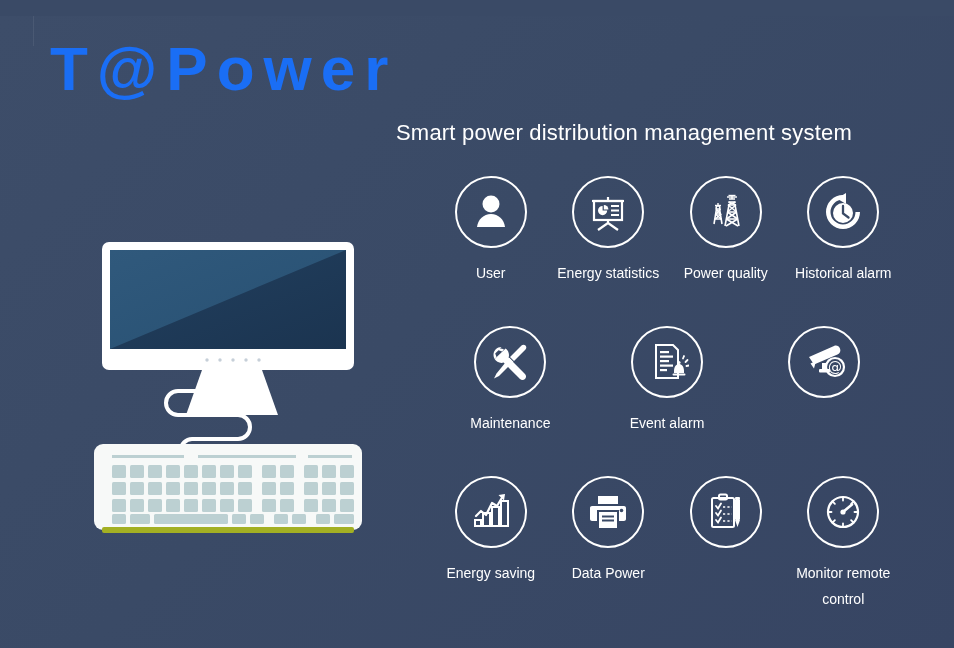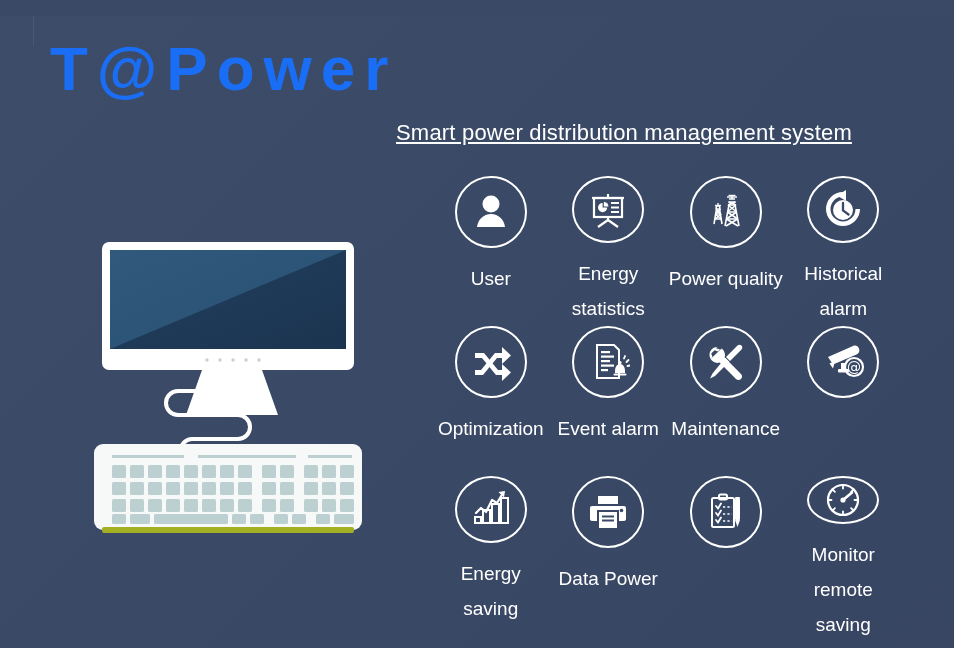--- a/index.html
+++ b/index.html
@@ -43,21 +43,20 @@
     white-space: nowrap;
   }
   #subtitle {
     position: absolute;
     left: 396px;
     top: 104px;
     font-size: 22px;
     color: #ffffff;
     white-space: nowrap;
     letter-spacing: 0.2px;
-    text-decoration: underline;
   }
 
   
   #illustration {
     position: absolute;
     left: 80px;
     top: 210px;
     width: 300px;
     height: 330px;
   }
@@ -88,21 +87,21 @@
     display: flex;
     align-items: center;
     justify-content: center;
     box-sizing: border-box;
   }
   .feature-circle svg {
     display: block;
   }
   .feature-label {
     margin-top: 13px;
-    font-size: 19px;
+    font-size: 14px;
     color: #ffffff;
     text-align: center;
     line-height: 1.85;
     max-width: 115px;
   }
 </style>
 </head>
 <body>
 
 <div id="stage">
@@ -284,30 +283,37 @@
             <path d="M22 16 L22 23.5 L27.5 27.5" stroke="#3a4a66" stroke-width="2.3" fill="none" stroke-linecap="round"></path>
           </svg>
         </div>
         <div class="feature-label">Historical alarm</div>
       </div>
 
     </div>
 
     <div class="feature-row">
 
-      <div class="feature-cell">
-        <div class="feature-circle">
-          <svg width="42" height="42" viewBox="0 0 42 42" fill="#ffffff">
-            <path d="M5 12 L14 12 L28 29 L34 29 L34 34 L26 34 L12 17 L5 17 Z"></path>
-            <path d="M5 29 L11 29 L25 12 L34 12 L34 17 L27 17 L13 34 L5 34 Z"></path>
-            <polygon points="32,6 41,14.5 32,23"></polygon>
-            <polygon points="32,23 41,31.5 32,40"></polygon>
-          </svg>
-        </div>
-        <div class="feature-label">Optimization</div>
+
+      <div class="feature-cell">
+        <div class="feature-circle">
+          <svg width="44" height="44" viewBox="0 0 44 44" fill="#ffffff">
+
+            <g transform="rotate(0 22 22)">
+              <path d="M13.5 7 C9 7 5.5 10.5 5.5 15 C5.5 16.4 5.9 17.8 6.6 19 L8.5 17.1 L7.2 13.5 L10.5 10.2 L14.1 11.5 L16 9.6 C14.8 8.9 13.4 8.5 12 8.5 Z"></path>
+              <path d="M6.6 19 C8 21.3 10.5 22.9 13.5 22.9 C14.2 22.9 14.9 22.8 15.6 22.6 L32 39 C33.4 40.4 35.6 40.4 37 39 C38.4 37.6 38.4 35.4 37 34 L20.6 17.6 C20.9 16.8 21 15.9 21 15 C21 12.3 19.7 9.9 17.6 8.4 Z"></path>
+            </g>
+
+            <g>
+              <path d="M37.5 5.5 C38.6 6.6 38.6 8.4 37.5 9.5 L26 21 L22 17 L33.5 5.5 C34.6 4.4 36.4 4.4 37.5 5.5 Z"></path>
+              <path d="M21.3 17.7 L25.3 21.7 L11 36 L6 38.5 L8.5 33.5 Z"></path>
+            </g>
+          </svg>
+        </div>
+        <div class="feature-label">Maintenance</div>
       </div>
 
       <div class="feature-cell">
         <div class="feature-circle">
           <svg width="44" height="44" viewBox="0 0 44 44">
             <g fill="none" stroke="#ffffff" stroke-width="2">
               <path d="M11 5 L28 5 L33 10 L33 38 L11 38 Z"></path>
             </g>
             <g fill="#ffffff">
               <rect x="15" y="11" width="9" height="2.2"></rect>
@@ -323,38 +329,20 @@
               <circle cx="34" cy="22.5" r="1.6"></circle>
             </g>
             <g stroke="#ffffff" stroke-width="1.8" stroke-linecap="round">
               <path d="M40.5 22 L42.5 20"></path>
               <path d="M41.5 26 L44 25.5"></path>
               <path d="M38 18.5 L39 16"></path>
             </g>
           </svg>
         </div>
         <div class="feature-label">Event alarm</div>
-      </div>
-
-      <div class="feature-cell">
-        <div class="feature-circle">
-          <svg width="44" height="44" viewBox="0 0 44 44" fill="#ffffff">
-
-            <g transform="rotate(0 22 22)">
-              <path d="M13.5 7 C9 7 5.5 10.5 5.5 15 C5.5 16.4 5.9 17.8 6.6 19 L8.5 17.1 L7.2 13.5 L10.5 10.2 L14.1 11.5 L16 9.6 C14.8 8.9 13.4 8.5 12 8.5 Z"></path>
-              <path d="M6.6 19 C8 21.3 10.5 22.9 13.5 22.9 C14.2 22.9 14.9 22.8 15.6 22.6 L32 39 C33.4 40.4 35.6 40.4 37 39 C38.4 37.6 38.4 35.4 37 34 L20.6 17.6 C20.9 16.8 21 15.9 21 15 C21 12.3 19.7 9.9 17.6 8.4 Z"></path>
-            </g>
-
-            <g>
-              <path d="M37.5 5.5 C38.6 6.6 38.6 8.4 37.5 9.5 L26 21 L22 17 L33.5 5.5 C34.6 4.4 36.4 4.4 37.5 5.5 Z"></path>
-              <path d="M21.3 17.7 L25.3 21.7 L11 36 L6 38.5 L8.5 33.5 Z"></path>
-            </g>
-          </svg>
-        </div>
-        <div class="feature-label">Maintenance</div>
       </div>
 
       <div class="feature-cell">
         <div class="feature-circle">
           <svg width="46" height="46" viewBox="0 0 46 46">
             <g fill="#ffffff">
               <path d="M8 18 L33 7 C35.5 6 38 7 39 9.5 C40 12 39 14.5 36.5 15.5 L13 25.5 Z"></path>
               <path d="M9.5 24.5 L15 22 L13 29.5 Z"></path>
               <path d="M21 24 L25 24 L25 31 L21 31 Z"></path>
               <rect x="18" y="30" width="11" height="3.5" rx="1"></rect>
@@ -441,19 +429,19 @@
               <path d="M32.6 32.6 L30.1 30.1"></path>
               <path d="M22 37 L22 33.5"></path>
               <path d="M11.4 32.6 L13.9 30.1"></path>
               <path d="M7 22 L10.5 22"></path>
               <path d="M11.4 11.4 L13.9 13.9"></path>
             </g>
             <path d="M22 22 L31 14.5" stroke="#ffffff" stroke-width="2.6" stroke-linecap="round"></path>
             <circle cx="22" cy="22" r="2.6" fill="#ffffff"></circle>
           </svg>
         </div>
-        <div class="feature-label">Monitor remote saving</div>
+        <div class="feature-label">Monitor remote control</div>
       </div>
 
     </div>
 
   </div>
 </div>
 
 </body></html>

